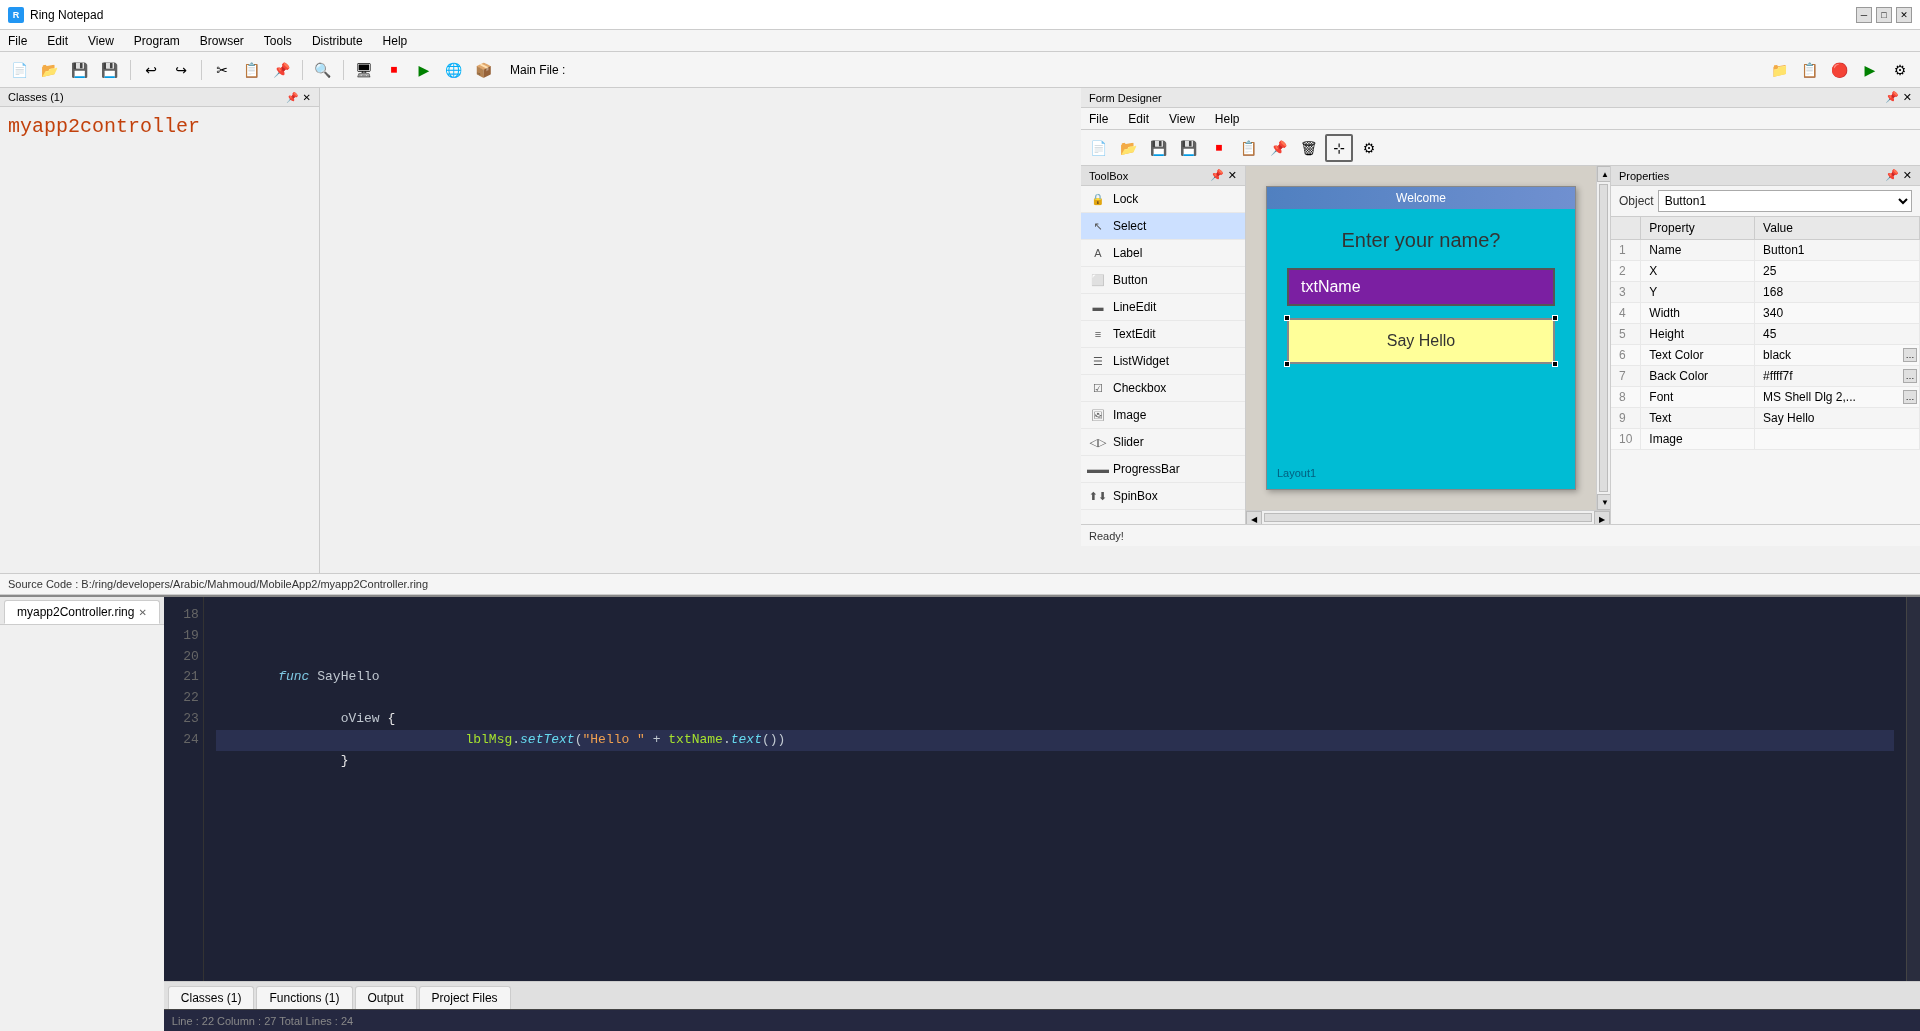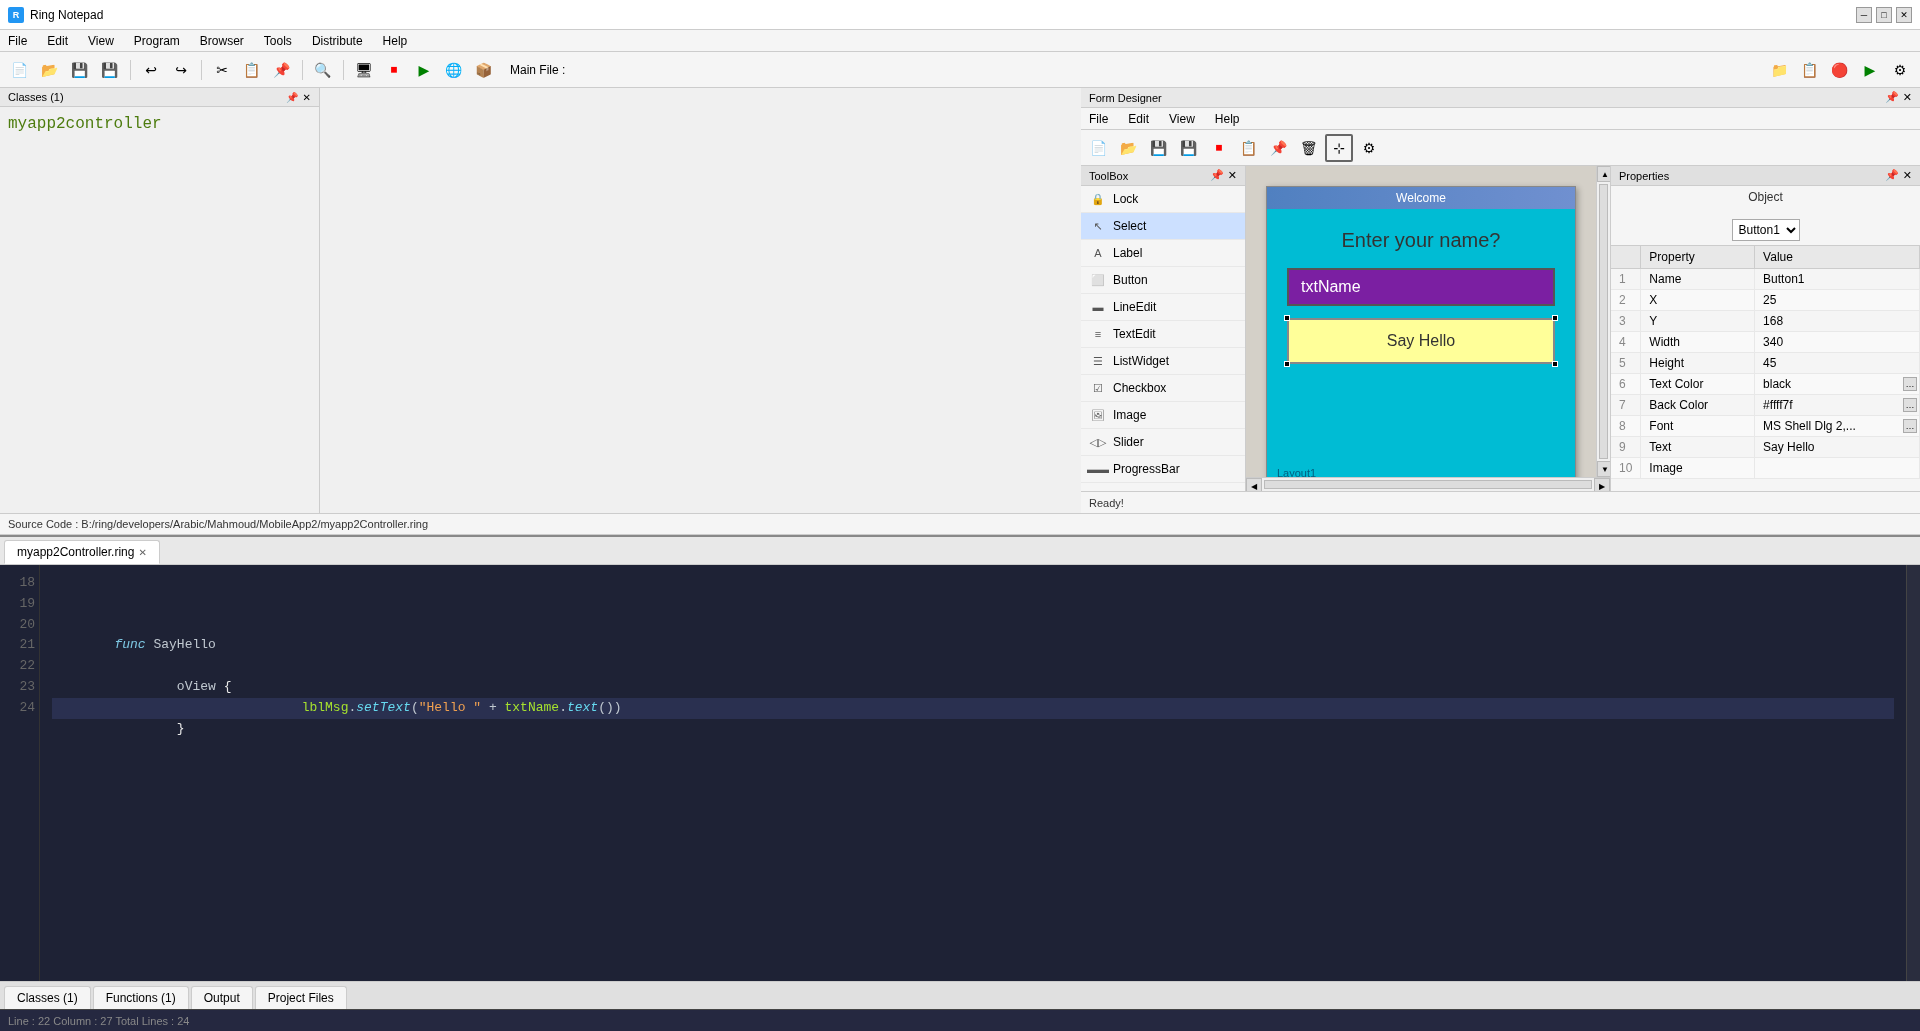--- a/index.html
+++ b/index.html
@@ -17,21 +17,21 @@
     #menu-bar span { cursor: pointer; padding: 2px 4px; }
 
     
     #main-toolbar { background: #f5f5f5; height: 36px; display: flex; align-items: center; padding: 0 6px; border-bottom: 1px solid #ccc; gap: 2px; }
     #main-toolbar .tb-btn { width: 28px; height: 28px; border: 1px solid transparent; background: transparent; cursor: pointer; display: flex; align-items: center; justify-content: center; font-size: 14px; border-radius: 2px; }
     #main-toolbar .separator { width: 1px; height: 20px; background: #ccc; margin: 0 4px; }
     #main-toolbar .main-file-label { margin-left: 10px; font-size: 12px; }
     #classes-header { background: #e8e8e8; padding: 3px 8px; font-size: 11px; border-bottom: 1px solid #ccc; display: flex; align-items: center; justify-content: space-between; }
     #classes-header-icons { display: flex; gap: 4px; }
     #classes-header-icons span { cursor: pointer; font-size: 10px; }
-    #class-name { font-family: 'Courier New', monospace; font-size: 16px; padding: 8px; color: #4d7c0f; }
+    #class-name { font-family: 'Courier New', monospace; font-size: 20px; padding: 8px; color: #c2410c; }
 
     
     #form-designer-header { background: #e8e8e8; padding: 3px 8px; font-size: 11px; border-bottom: 1px solid #ccc; display: flex; align-items: center; justify-content: space-between; }
     #form-designer-menu { background: #f5f5f5; height: 22px; display: flex; align-items: center; padding: 0 4px; border-bottom: 1px solid #ccc; gap: 12px; font-size: 12px; }
     #form-designer-menu span { cursor: pointer; padding: 2px 4px; }
     #form-designer-toolbar { background: #f5f5f5; height: 36px; display: flex; align-items: center; padding: 0 4px; border-bottom: 1px solid #ccc; gap: 2px; }
     #form-designer-toolbar .tb-btn { width: 28px; height: 28px; border: 1px solid transparent; background: transparent; cursor: pointer; display: flex; align-items: center; justify-content: center; font-size: 14px; border-radius: 2px; }
 
     
     #toolbox { width: 165px; min-width: 165px; background: #f5f5f5; border-right: 1px solid #ccc; display: flex; flex-direction: column; overflow: hidden; }
@@ -55,21 +55,21 @@
     .resize-handle { width: 6px; height: 6px; background: #000; border: 1px solid white; position: absolute; }
     #form-layout-label { position: absolute; bottom: 10px; left: 10px; color: #006080; font-size: 11px; }
 
     
     #canvas-scrollbar-v { width: 14px; background: #f0f0f0; border-left: 1px solid #ccc; display: flex; flex-direction: column; }
     #canvas-scrollbar-h { height: 14px; background: #f0f0f0; border-top: 1px solid #ccc; display: flex; flex-direction: row; }
 
     
     #properties-panel { width: 310px; min-width: 310px; background: #f5f5f5; border-left: 1px solid #ccc; display: flex; flex-direction: column; overflow: hidden; }
     #properties-header { background: #e0e0e0; padding: 3px 8px; font-size: 11px; border-bottom: 1px solid #ccc; display: flex; align-items: center; justify-content: space-between; }
-    #properties-object-row { padding: 4px 8px; display: flex; align-items: center; gap: 15px; border-bottom: 1px solid #ccc; flex-direction: column; }
+    #properties-object-row { padding: 4px 8px; display: flex; align-items: center; gap: 4px; border-bottom: 1px solid #ccc; }
     #properties-object-label { font-size: 12px; color: #333; }
     #properties-object-select { flex: 1; font-size: 12px; padding: 2px; border: 1px solid #aaa; background: white; }
     #properties-table { width: 100%; border-collapse: collapse; font-size: 12px; }
     #properties-table th { background: #e8e8e8; padding: 4px 8px; text-align: left; border-bottom: 1px solid #ccc; border-right: 1px solid #ccc; font-weight: normal; }
     #properties-table td { padding: 3px 8px; border-bottom: 1px solid #e8e8e8; border-right: 1px solid #e8e8e8; vertical-align: middle; }
     #properties-table tr:nth-child(even) td { background: #f9f9f9; }
     #properties-table td:first-child { width: 20px; color: #888; }
     #properties-table .prop-value-cell { position: relative; }
     .prop-more-btn { position: absolute; right: 2px; top: 50%; transform: translateY(-50%); width: 14px; height: 14px; border: 1px solid #aaa; background: #e0e0e0; font-size: 9px; display: flex; align-items: center; justify-content: center; cursor: pointer; }
 
@@ -102,21 +102,21 @@
     #app-body { display: flex; flex-direction: column; height: 1031px; }
     #middle-section { display: flex; flex: 1; overflow: hidden; }
     #left-side { width: 320px; min-width: 320px; border-right: 1px solid #ccc; display: flex; flex-direction: column; }
     #right-side { flex: 1; display: flex; flex-direction: column; overflow: hidden; align-items: flex-end; }
     #designer-section { display: flex; flex-direction: column; overflow: hidden; }
     #designer-main { display: flex; flex: 1; overflow: hidden; }
     #canvas-with-scroll { flex: 1; display: flex; flex-direction: column; overflow: hidden; }
     #canvas-row { flex: 1; display: flex; overflow: hidden; }
 
     
-    #bottom-section { height: 496px; display: flex; flex-direction: column; border-top: 2px solid #888; }
+    #bottom-section { height: 436px; display: flex; flex-direction: row; border-top: 2px solid #888; }
     #tabs-bar { background: #e8e8e8; height: 28px; display: flex; align-items: flex-end; padding: 0 4px; border-bottom: 1px solid #ccc; }
     #code-area { flex: 1; display: flex; flex-direction: column; overflow: hidden; }
 
     
     #toolbox-scroll::-webkit-scrollbar { width: 14px; }
     #toolbox-scroll::-webkit-scrollbar-track { background: #f0f0f0; }
     #toolbox-scroll::-webkit-scrollbar-thumb { background: #c0c0c0; border: 1px solid #aaa; }
   </style>
 </head>
 <body>

